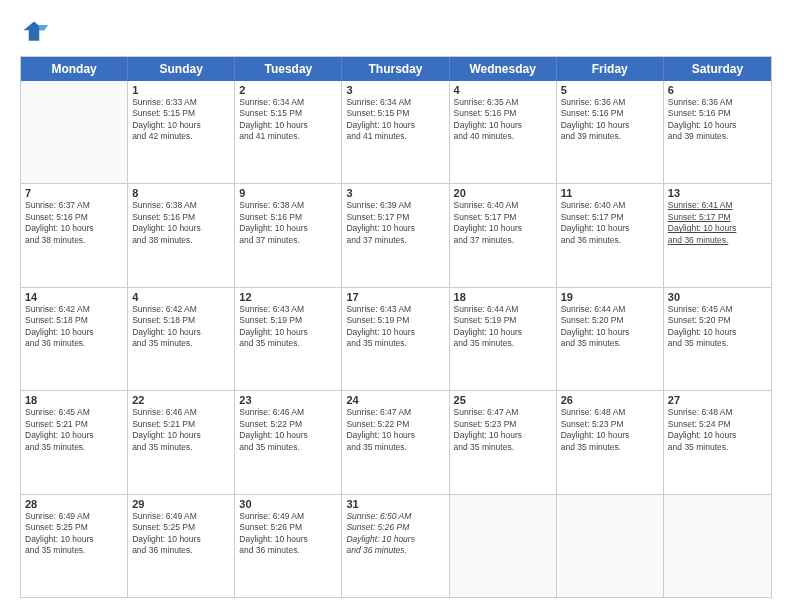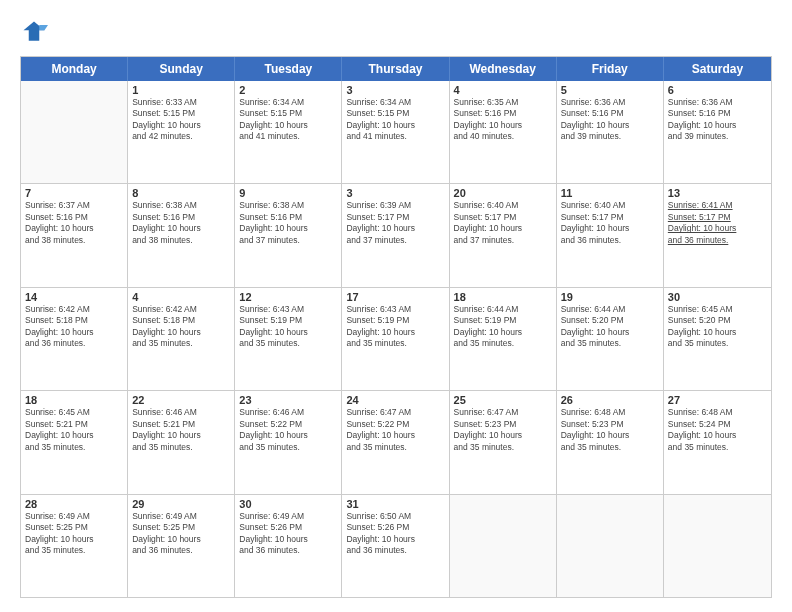--- a/index.html
+++ b/index.html
@@ -361,21 +361,21 @@
           </div>
           <div class="cal-cell">
             <div class="day-number">30</div>
             <div class="day-info" style="white-space: pre-line;">Sunrise: 6:49 AM
 Sunset: 5:26 PM
 Daylight: 10 hours
 and 36 minutes.</div>
           </div>
           <div class="cal-cell">
             <div class="day-number">31</div>
-            <div class="day-info" style="white-space: pre-line;">Sunrise: 6:50 AM
+            <div class="day-info" style="white-space: pre-line; font-style: italic;">Sunrise: 6:50 AM
 Sunset: 5:26 PM
 Daylight: 10 hours
 and 36 minutes.</div>
           </div>
           <div class="cal-cell empty"></div>
           <div class="cal-cell empty"></div>
           <div class="cal-cell empty"></div>
         </div>
       </div>
   </div>

